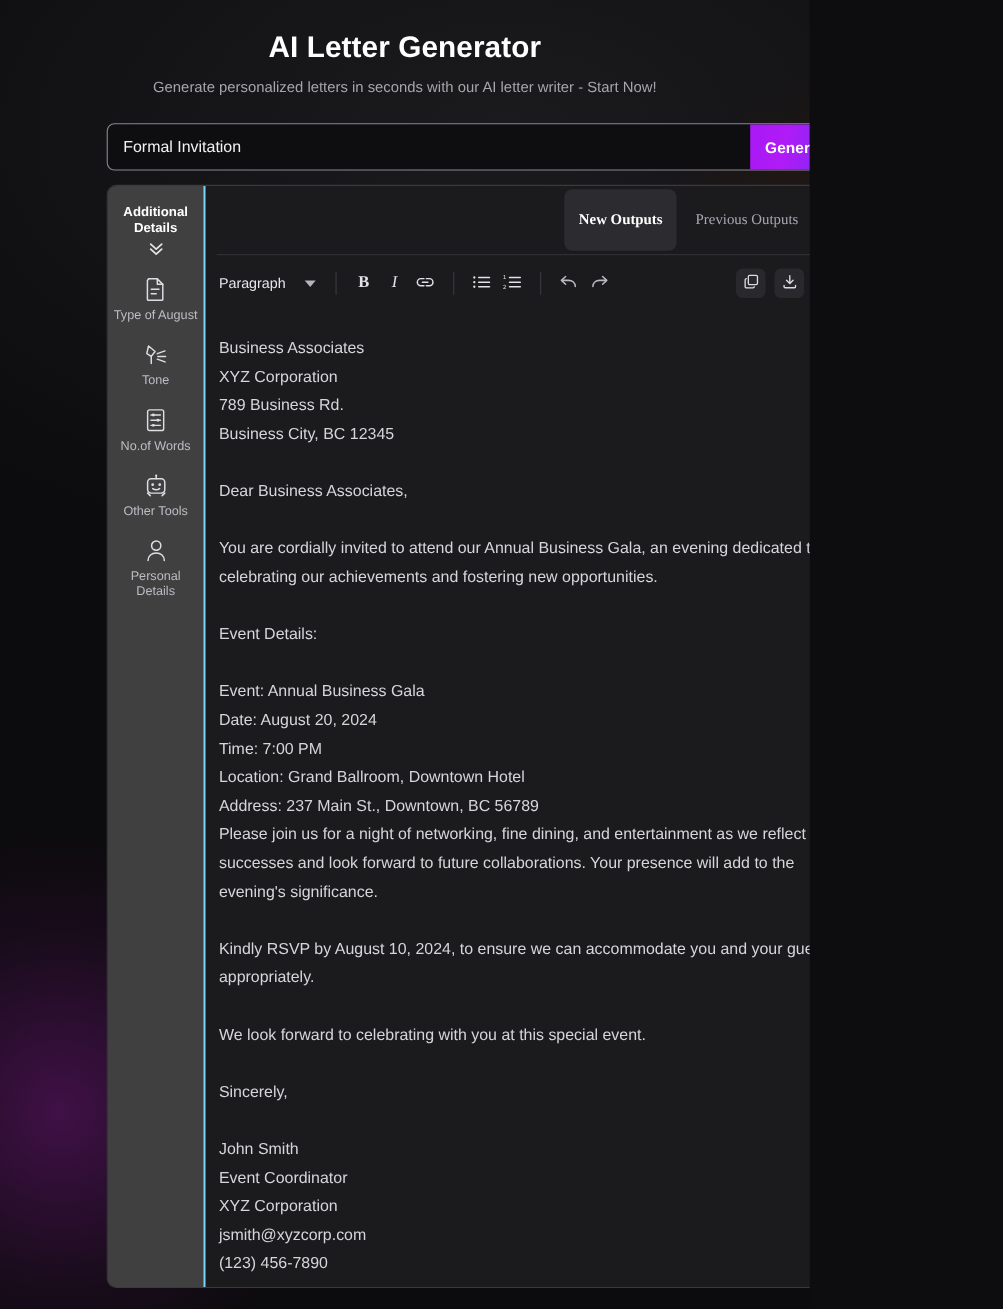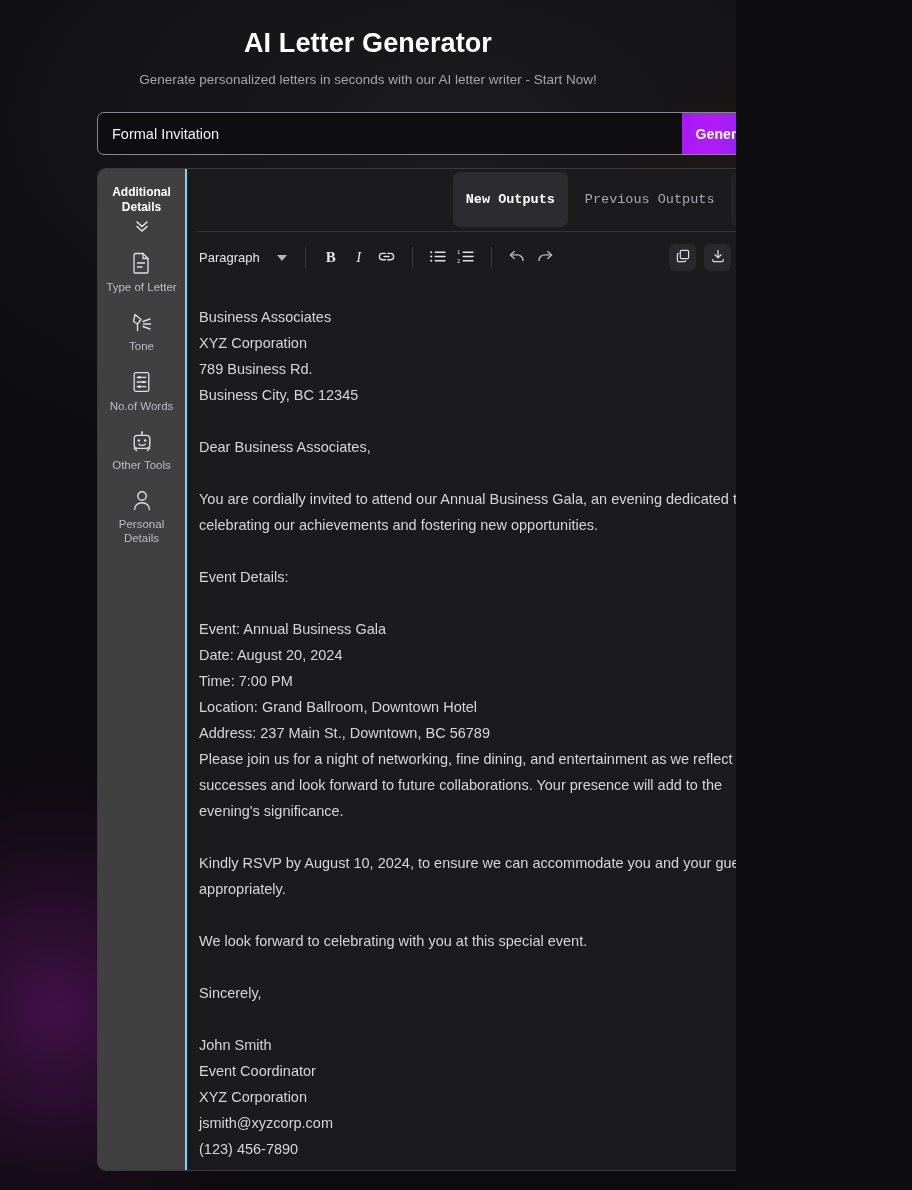--- a/index.html
+++ b/index.html
@@ -156,21 +156,21 @@
     display: flex;
     align-items: center;
     justify-content: flex-end;
     padding: 0 16px 0 12px;
     gap: 4px;
   }
   .tab {
     border: none;
     background: transparent;
     color: #a9a7b0;
-    font-family: Liberation Mono, monospace;
+    font-family: Liberation Serif, serif;
     font-size: 13.5px;
     padding: 20px 13px;
     border-radius: 7px;
     cursor: pointer;
     white-space: nowrap;
   }
   .tab.active {
     background: #2c2b30;
     color: #ffffff;
     font-weight: bold;
@@ -277,21 +277,21 @@
 
       <div class="sidebar-item">
         <span class="ico">
           <svg width="19" height="22" viewBox="0 0 19 22" fill="none" stroke="#dedde4" stroke-width="1.35" stroke-linecap="round" stroke-linejoin="round">
             <path d="M3 1.5h8l5 5v13.5a1 1 0 0 1-1 1H3a1 1 0 0 1-1-1v-17a1 1 0 0 1 1-1z"></path>
             <polyline points="11,1.5 11,6.5 16,6.5"></polyline>
             <line x1="5.5" y1="11" x2="12.5" y2="11"></line>
             <line x1="5.5" y1="15" x2="10" y2="15"></line>
           </svg>
         </span>
-        <span class="sidebar-label">Type of Letter</span>
+        <span class="sidebar-label">Type of August</span>
       </div>
 
       <div class="sidebar-item">
         <span class="ico">
           <svg width="22" height="21" viewBox="0 0 22 21" fill="none" stroke="#dedde4" stroke-width="1.35" stroke-linecap="round" stroke-linejoin="round">
             <path d="M4 2.5 L10 7.5 L6.5 12 L2.5 9.5 Z"></path>
             <path d="M6.5 12 L6.5 18.5"></path>
             <line x1="12" y1="9.5" x2="19" y2="7"></line>
             <line x1="12.5" y1="12" x2="19.5" y2="12"></line>
             <line x1="12" y1="14.5" x2="19" y2="17"></line>

